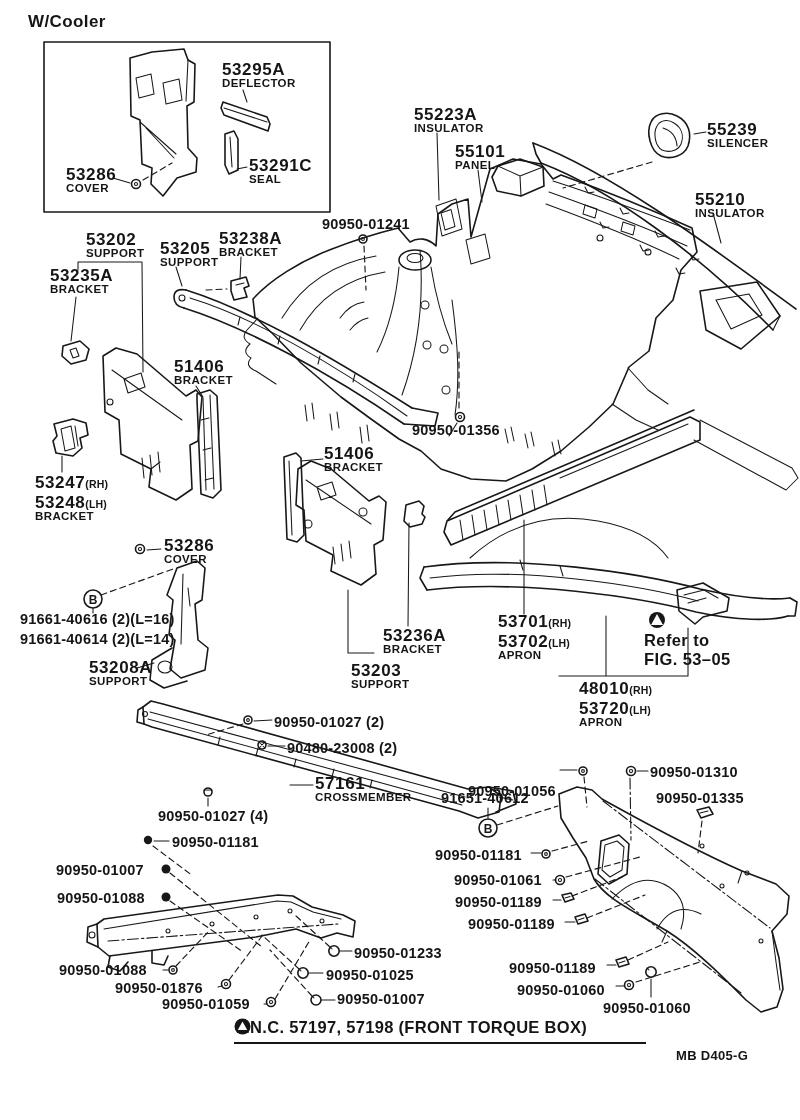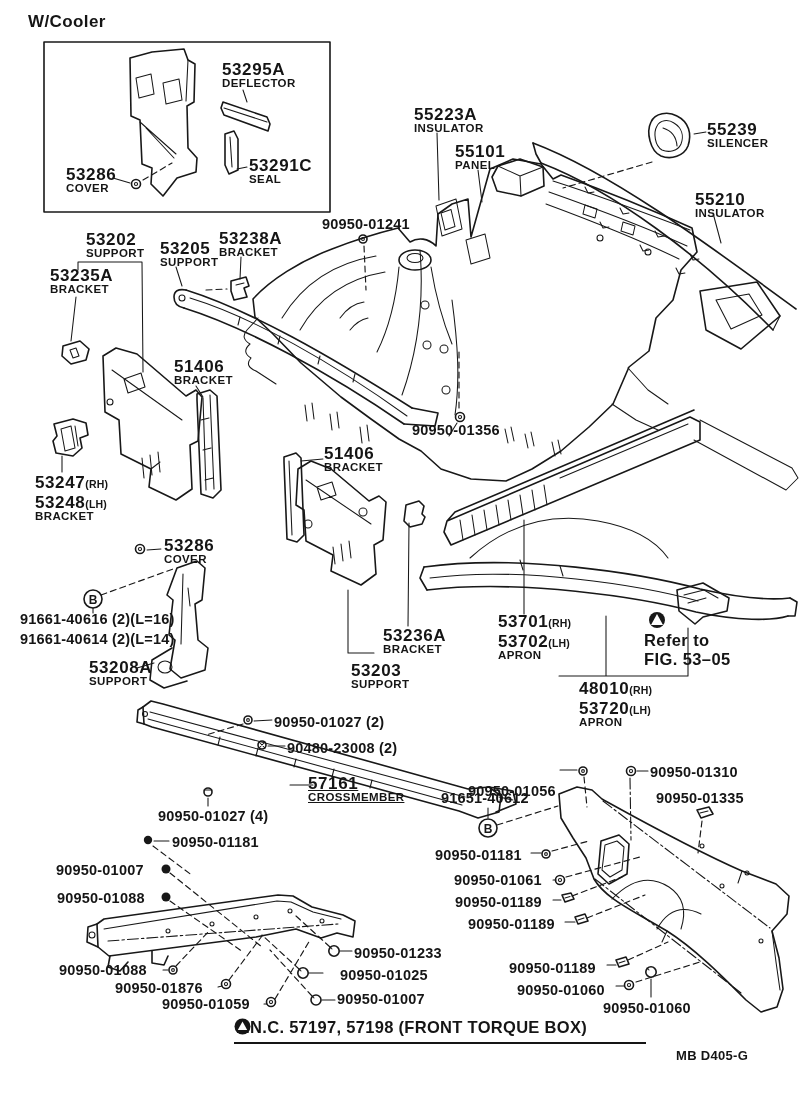--- a/index.html
+++ b/index.html
@@ -407,21 +407,21 @@
         <div class="line"><span class="num">48010</span><span class="suffix">(RH)</span></div>
         <div class="line"><span class="num">53720</span><span class="suffix">(LH)</span></div>
         <div class="sub">APRON</div>
       </div>
       <div class="part-label fastener" style="left: 274px; top: 712px;">
         <div class="line"><span class="num">90950-01027 (2)</span></div>
       </div>
       <div class="part-label fastener" style="left: 287px; top: 738px;">
         <div class="line"><span class="num">90480-23008 (2)</span></div>
       </div>
-      <div class="part-label part" style="left: 308px; top: 774px; text-decoration: underline;">
+      <div class="part-label part" style="left: 315px; top: 774px;">
         <div class="line"><span class="num">57161</span></div>
         <div class="sub">CROSSMEMBER</div>
       </div>
       <div class="part-label fastener" style="left: 158px; top: 806px;">
         <div class="line"><span class="num">90950-01027 (4)</span></div>
       </div>
       <div class="part-label fastener" style="left: 172px; top: 832px;">
         <div class="line"><span class="num">90950-01181</span></div>
       </div>
       <div class="part-label fastener" style="left: 56px; top: 860px;">
@@ -435,21 +435,21 @@
       </div>
       <div class="part-label fastener" style="left: 115px; top: 978px;">
         <div class="line"><span class="num">90950-01876</span></div>
       </div>
       <div class="part-label fastener" style="left: 162px; top: 994px;">
         <div class="line"><span class="num">90950-01059</span></div>
       </div>
       <div class="part-label fastener" style="left: 354px; top: 943px;">
         <div class="line"><span class="num">90950-01233</span></div>
       </div>
-      <div class="part-label fastener" style="left: 340px; top: 965px;">
+      <div class="part-label fastener" style="left: 326px; top: 965px;">
         <div class="line"><span class="num">90950-01025</span></div>
       </div>
       <div class="part-label fastener" style="left: 337px; top: 989px;">
         <div class="line"><span class="num">90950-01007</span></div>
       </div>
       <div class="part-label fastener" style="left: 468px; top: 761px; margin-top: 20px;">
         <div class="line"><span class="num">90950-01056</span></div>
       </div>
       <div class="part-label fastener" style="left: 650px; top: 762px;">
         <div class="line"><span class="num">90950-01310</span></div>

